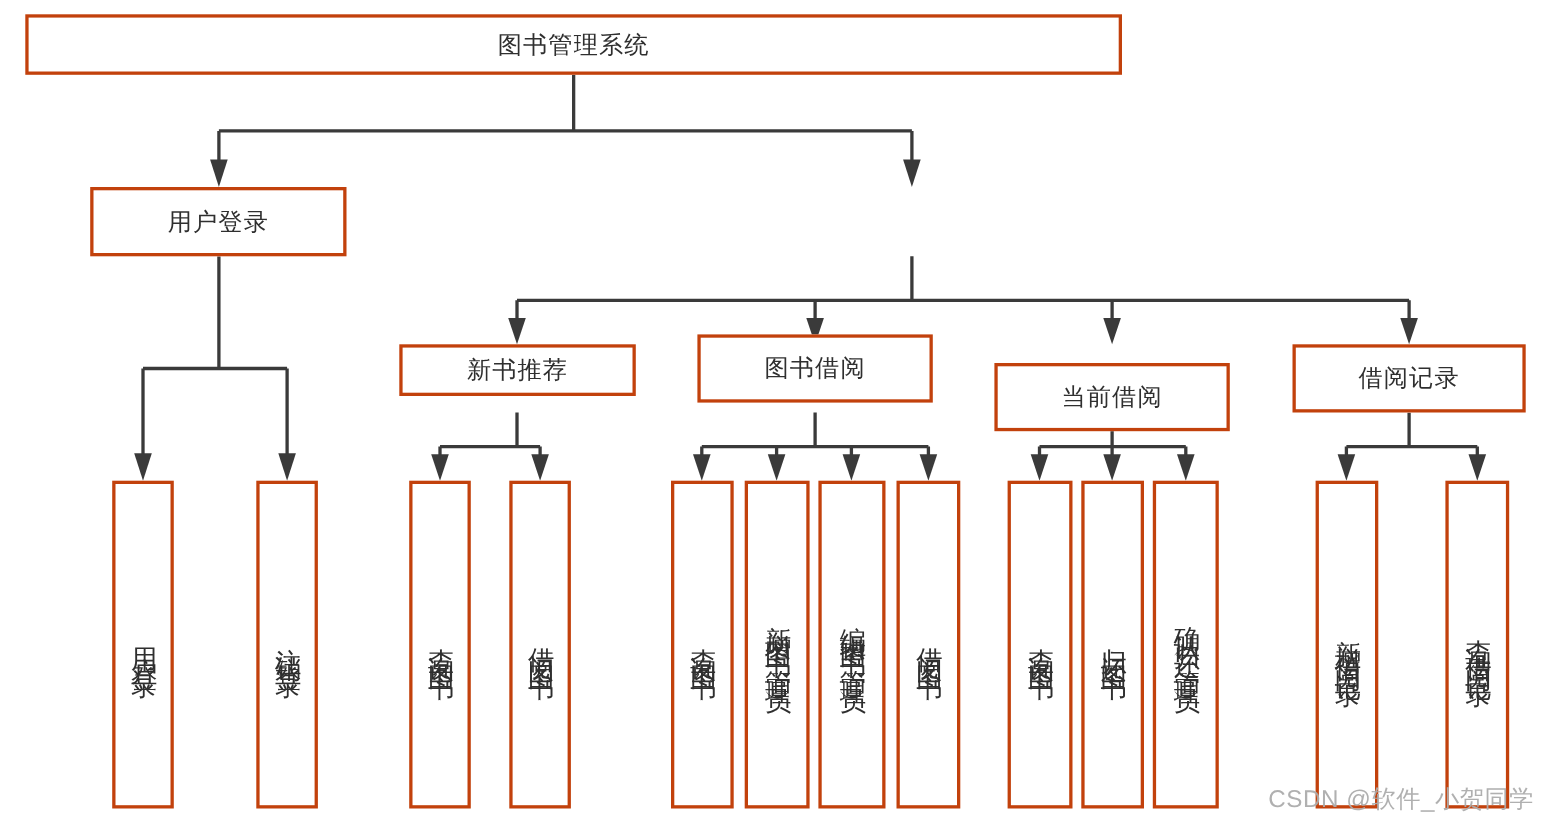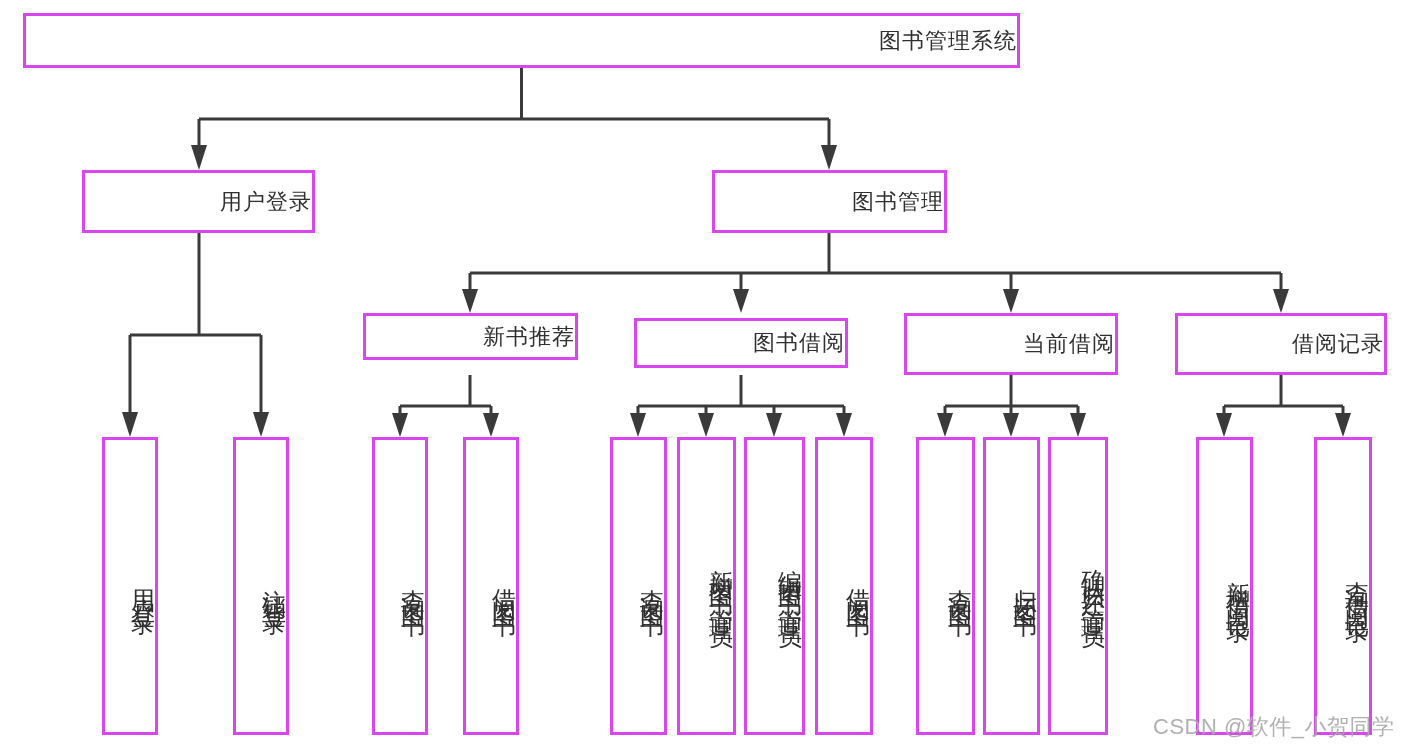--- a/index.html
+++ b/index.html
@@ -7,22 +7,22 @@
     width:1405px;height:747px;position:relative;overflow:hidden;
     font-family:"Liberation Sans","DejaVu Sans",sans-serif;
     color:#2f2f2f;
   }
   .canvas{position:absolute;left:0;top:0;width:1405px;height:747px;}
   svg.wires{position:absolute;left:0;top:0;}
   svg.wires .ln{stroke:#3a3a3a;stroke-width:3;fill:none;}
   svg.wires polygon{fill:#3a3a3a;stroke:none;}
   .box{
     position:absolute;box-sizing:border-box;background:#ffffff;
-    border:3px solid #d946ef;
-    display:flex;align-items:center;justify-content:flex-end;
+    border:3px solid #c2410c;
+    display:flex;align-items:center;justify-content:center;
     text-align:center;
   }
   .box.h span{font-size:22px;letter-spacing:1px;white-space:nowrap;}
   .box.v span{
     writing-mode:vertical-rl;
     font-size:24px;letter-spacing:8px;line-height:1;
     white-space:nowrap;
   }
   .watermark{
     position:absolute;left:1153px;top:712px;width:260px;
@@ -71,31 +71,28 @@
     <polygon points="1335,413 1351,413 1343,437"></polygon>
   </svg>
 
   <div class="box h" style="left:23px;top:13px;width:997px;height:55px">
     <span>图书管理系统</span>
   </div>
 
   <div class="box h" style="left:82px;top:170px;width:233px;height:63px">
     <span>用户登录</span>
   </div>
-  <div class="box h" style="left:712px;top:170px;width:235px;height:63px">
-    <span>图书管理</span>
-  </div>
 
   <div class="box h" style="left:363px;top:313px;width:215px;height:47px">
     <span>新书推荐</span>
   </div>
-  <div class="box h" style="left:634px;top:318px;width:214px;height:50px">
+  <div class="box h" style="left:634px;top:304px;width:214px;height:62px">
     <span>图书借阅</span>
   </div>
-  <div class="box h" style="left:904px;top:313px;width:214px;height:62px">
+  <div class="box h" style="left:904px;top:330px;width:214px;height:62px">
     <span>当前借阅</span>
   </div>
   <div class="box h" style="left:1175px;top:313px;width:212px;height:62px">
     <span>借阅记录</span>
   </div>
 
   <div class="box v" style="left:102px;top:437px;width:56px;height:298px">
     <span>用户登录</span>
   </div>
   <div class="box v" style="left:233px;top:437px;width:56px;height:298px">

